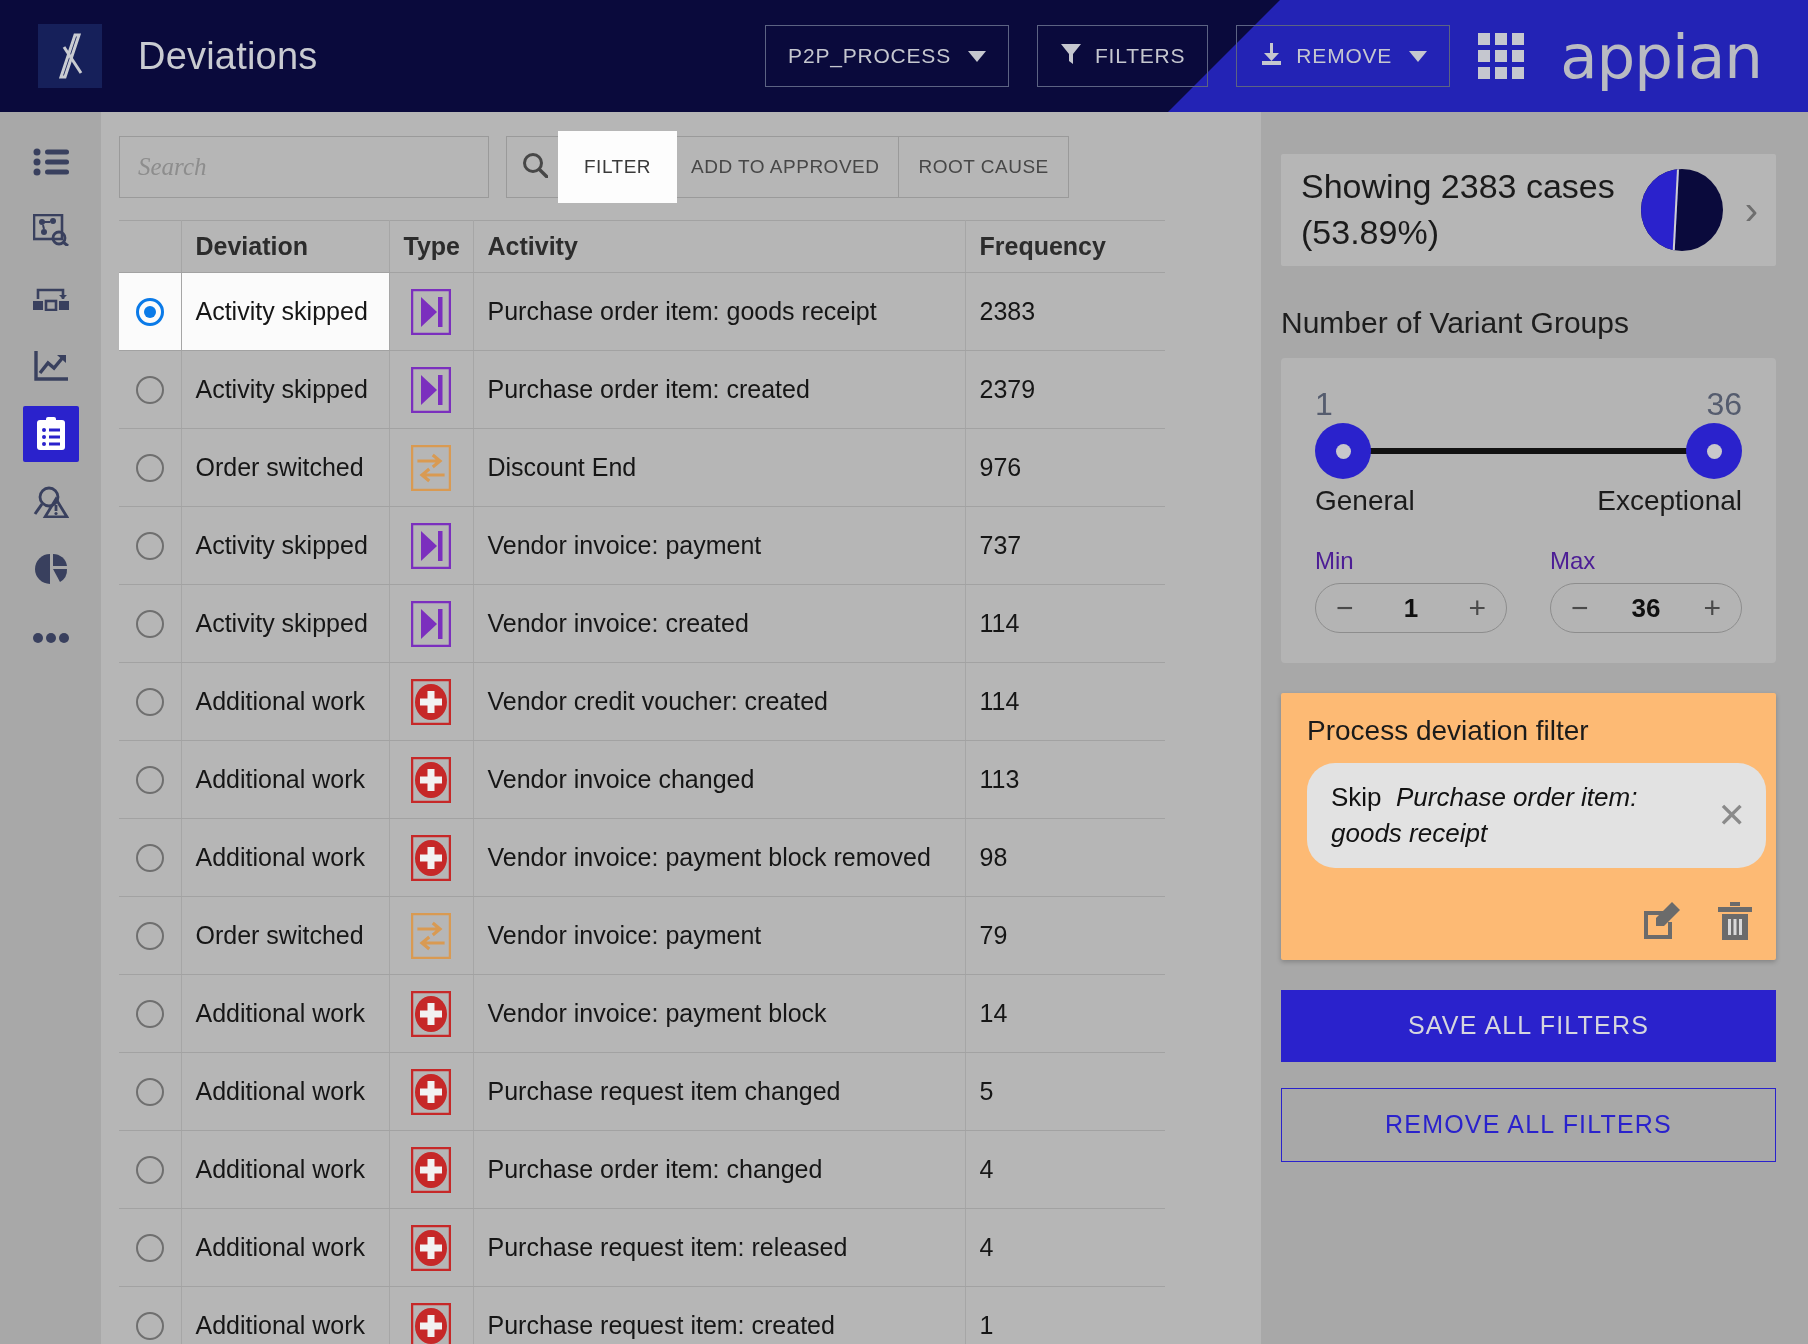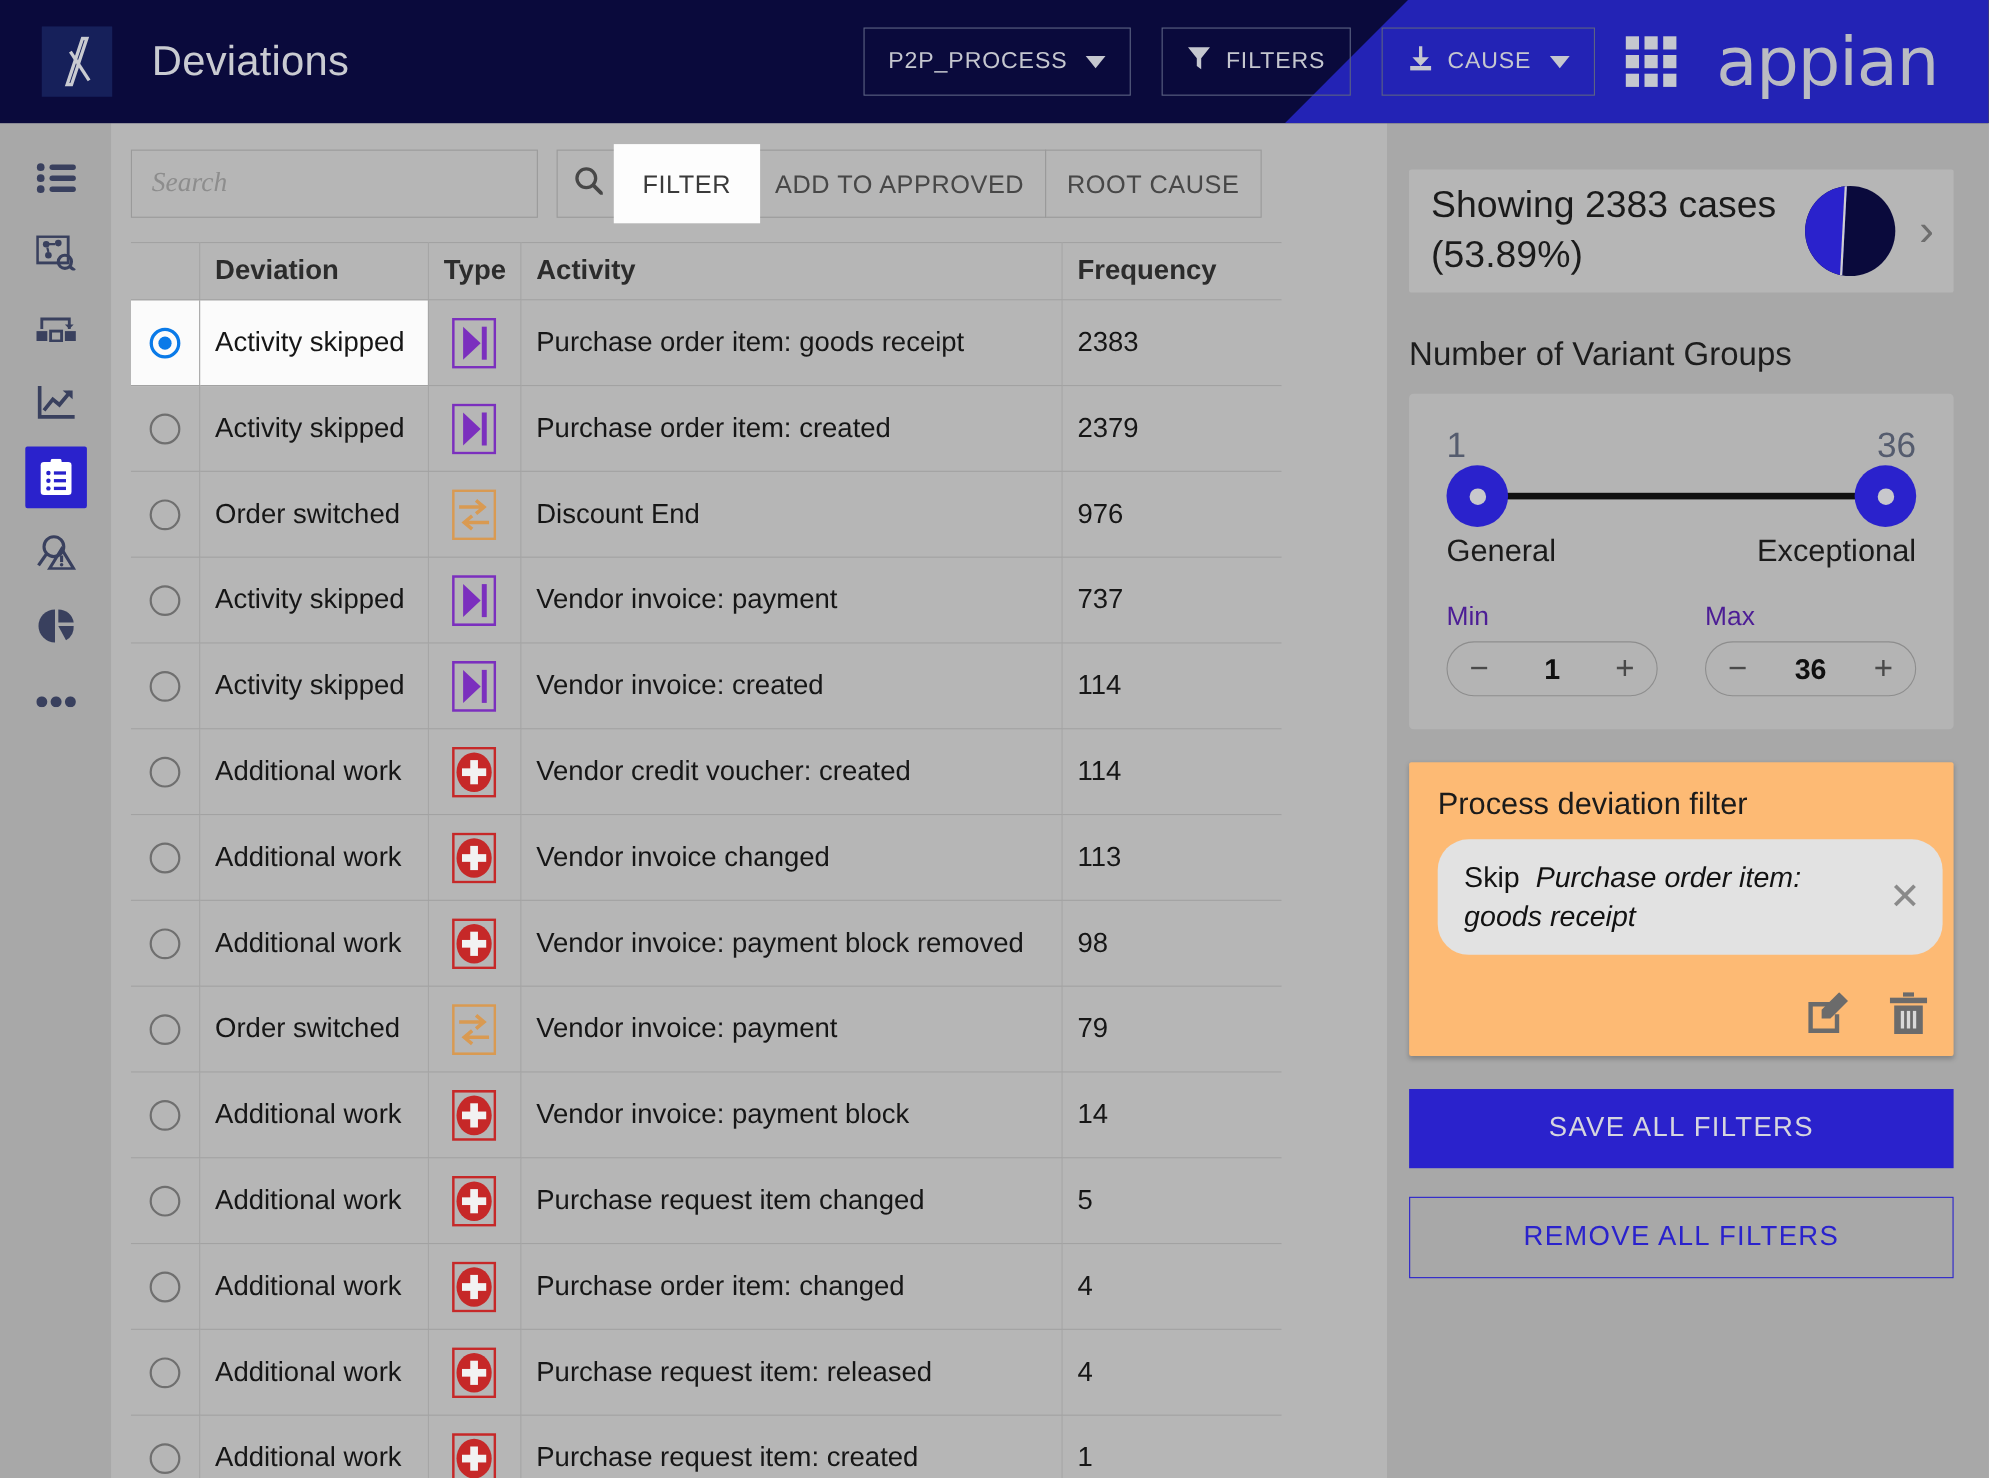--- a/index.html
+++ b/index.html
@@ -129,21 +129,21 @@
     outline: none;
   }
   .search-box::placeholder { color: #8d8d8d; font-style: italic; }
   .btn-group { display: flex; margin-left: 18px; }
   .tb-btn {
     height: 62px;
     border: 1px solid #9a9a9a;
     background: transparent;
     color: #474747;
     font-family: "Liberation Sans", sans-serif;
-    font-size: 23px;
+    font-size: 19px;
     letter-spacing: 0.5px;
     padding: 0 19px;
     display: flex; align-items: center; justify-content: center;
     cursor: pointer;
     margin-left: -1px;
   }
   .tb-btn.icon-only { padding: 0 15px; }
   .tb-btn.focused {
     background: #fdfdfd;
     border: 2px solid #fdfdfd;
@@ -359,21 +359,21 @@
     <span>FILTERS</span>
   </div>
 
   <div class="hdr-btn">
     <span>
       <svg width="24" height="24" viewBox="0 0 24 24">
         <path d="M11 1 H14 V11 H20 L12.5 19 L5 11 H11 Z" fill="#c5c7cf"></path>
         <rect x="3" y="19" width="19" height="4" fill="#c5c7cf"></rect>
       </svg>
     </span>
-    <span>CAUSE</span>
+    <span>REMOVE</span>
     <span class="caret"></span>
   </div>
 
   <div class="grid-icon">
     <i></i>
       <i></i>
       <i></i>
       <i></i>
       <i></i>
       <i></i>

